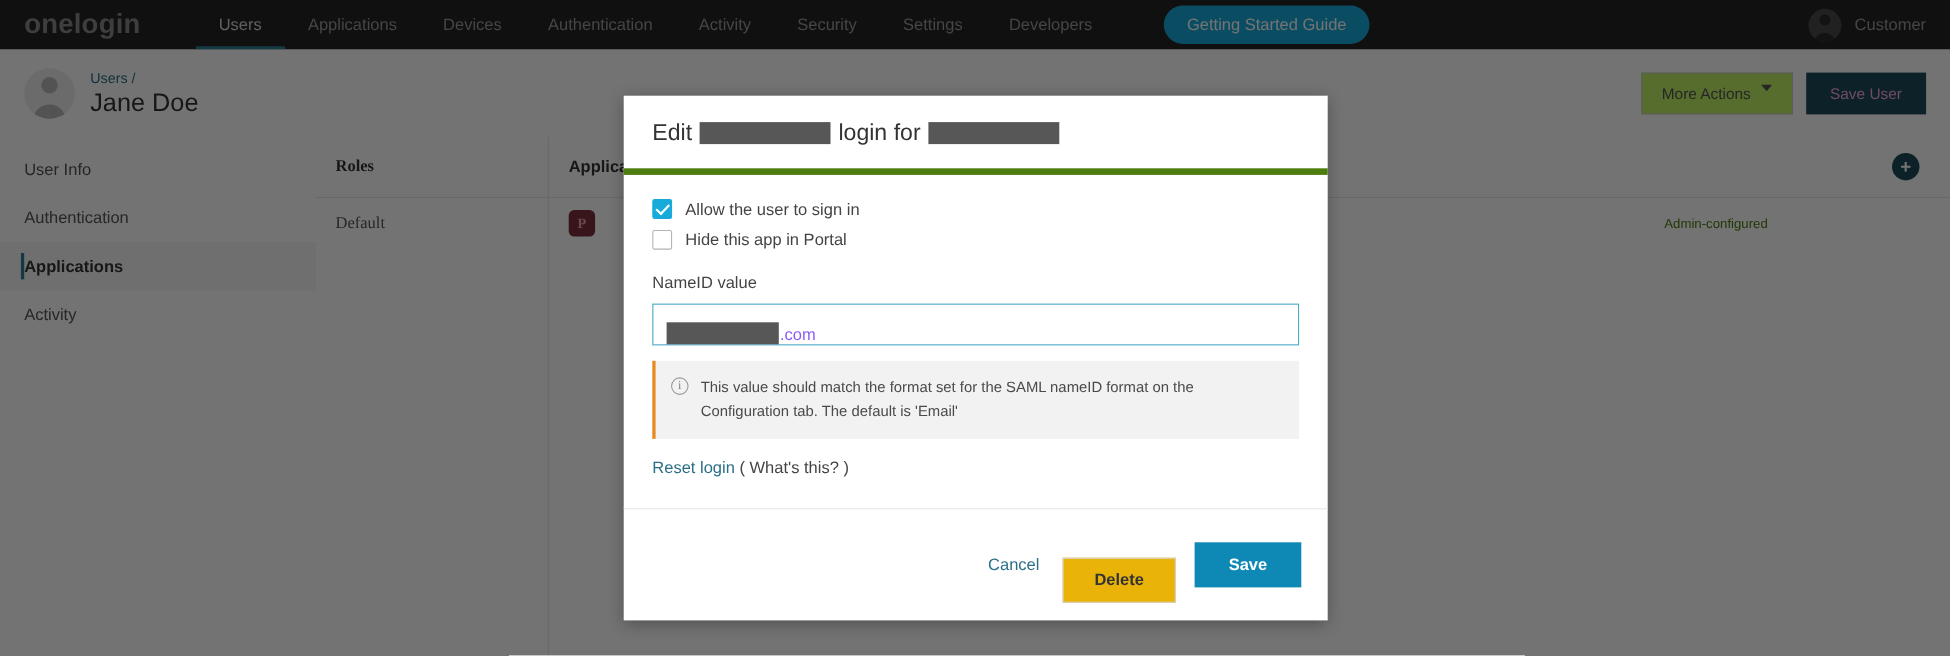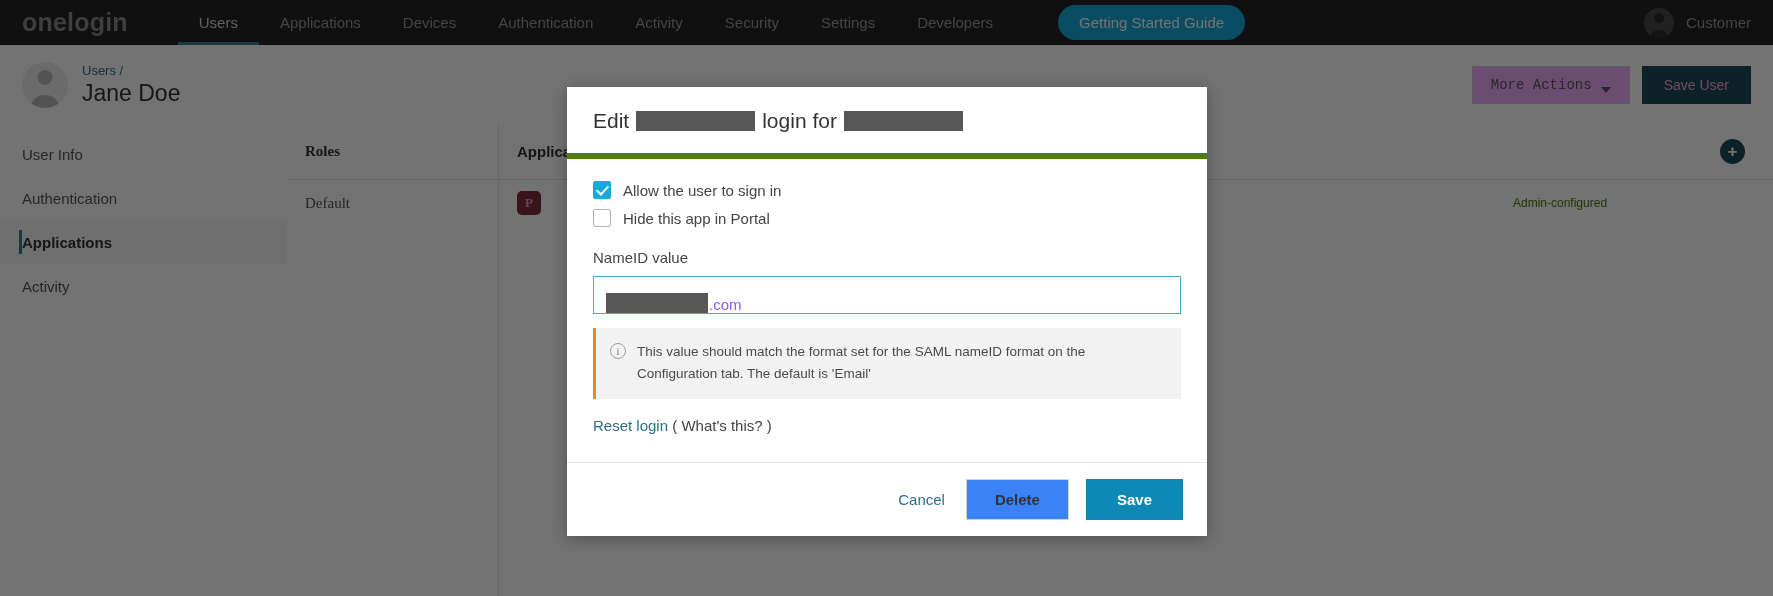--- a/index.html
+++ b/index.html
@@ -96,25 +96,25 @@
   }
   .header-text { margin-left: 14px; }
   .breadcrumb { font-size: 13px; color: #2a6f87; cursor: pointer; }
   .page-title { font-size: 23px; color: #333333; margin-top: 2px; }
   .header-actions {
     position: absolute; right: 22px; top: 50%;
     transform: translateY(-50%);
     display: flex; align-items: center; gap: 12px;
   }
   .btn-outline {
-    background: #f0abfc; border: 1px solid #cccccc;
+    background: #bef264; border: 1px solid #cccccc;
     color: #555555; font-size: 14px;
     padding: 10px 18px; cursor: pointer;
-    font-family: Liberation Mono, monospace;
-    display: flex; align-items: flex-end; gap: 9px;
+    font-family: Liberation Sans, sans-serif;
+    display: flex; align-items: flex-start; gap: 9px;
   }
   .caret-down {
     width: 0; height: 0;
     border-left: 5px solid transparent;
     border-right: 5px solid transparent;
     border-top: 6px solid #555555;
   }
   .btn-primary-dark {
     background: #1c4a5a; border: none;
     color: #f9a8d4; font-size: 14px;
@@ -244,24 +244,25 @@
     border-top: 1px solid #e6e6e6;
     padding: 16px 24px;
     display: flex; align-items: center; justify-content: flex-end; gap: 17px;
   }
   .btn-cancel {
     background: none; border: none; color: #2a6f87;
     font-size: 15px; cursor: pointer;
     font-family: "Liberation Sans", sans-serif; padding: 8px 4px;
   }
   .btn-delete {
-    background: #3b82f6; border: 1px solid #d3d3d3;
+    background: #eab308; border: 1px solid #d3d3d3;
     color: #333333; font-size: 15px; font-weight: bold;
     padding: 11px 28px; cursor: pointer;
     font-family: "Liberation Sans", sans-serif;
+    margin-top: 28px;
   }
   .btn-save {
     background: #0e89b5; border: none;
     color: #ffffff; font-size: 15px; font-weight: bold;
     padding: 12px 31px; cursor: pointer;
     font-family: "Liberation Sans", sans-serif;
   }
 </style>
 </head>
 <body>

